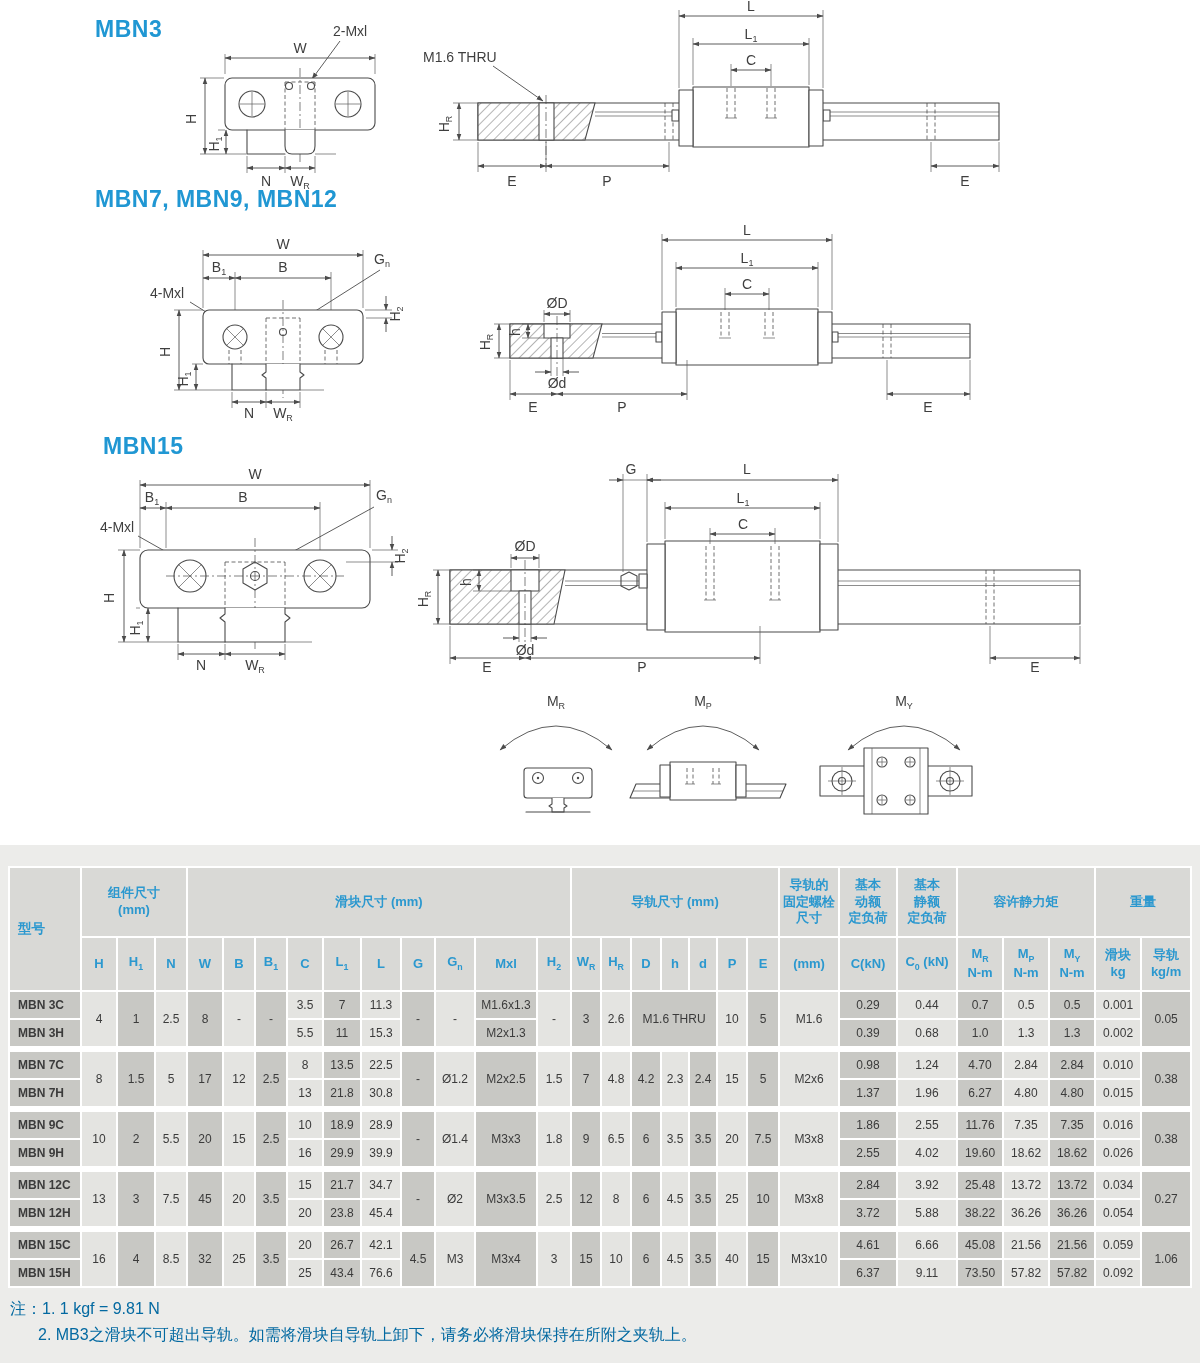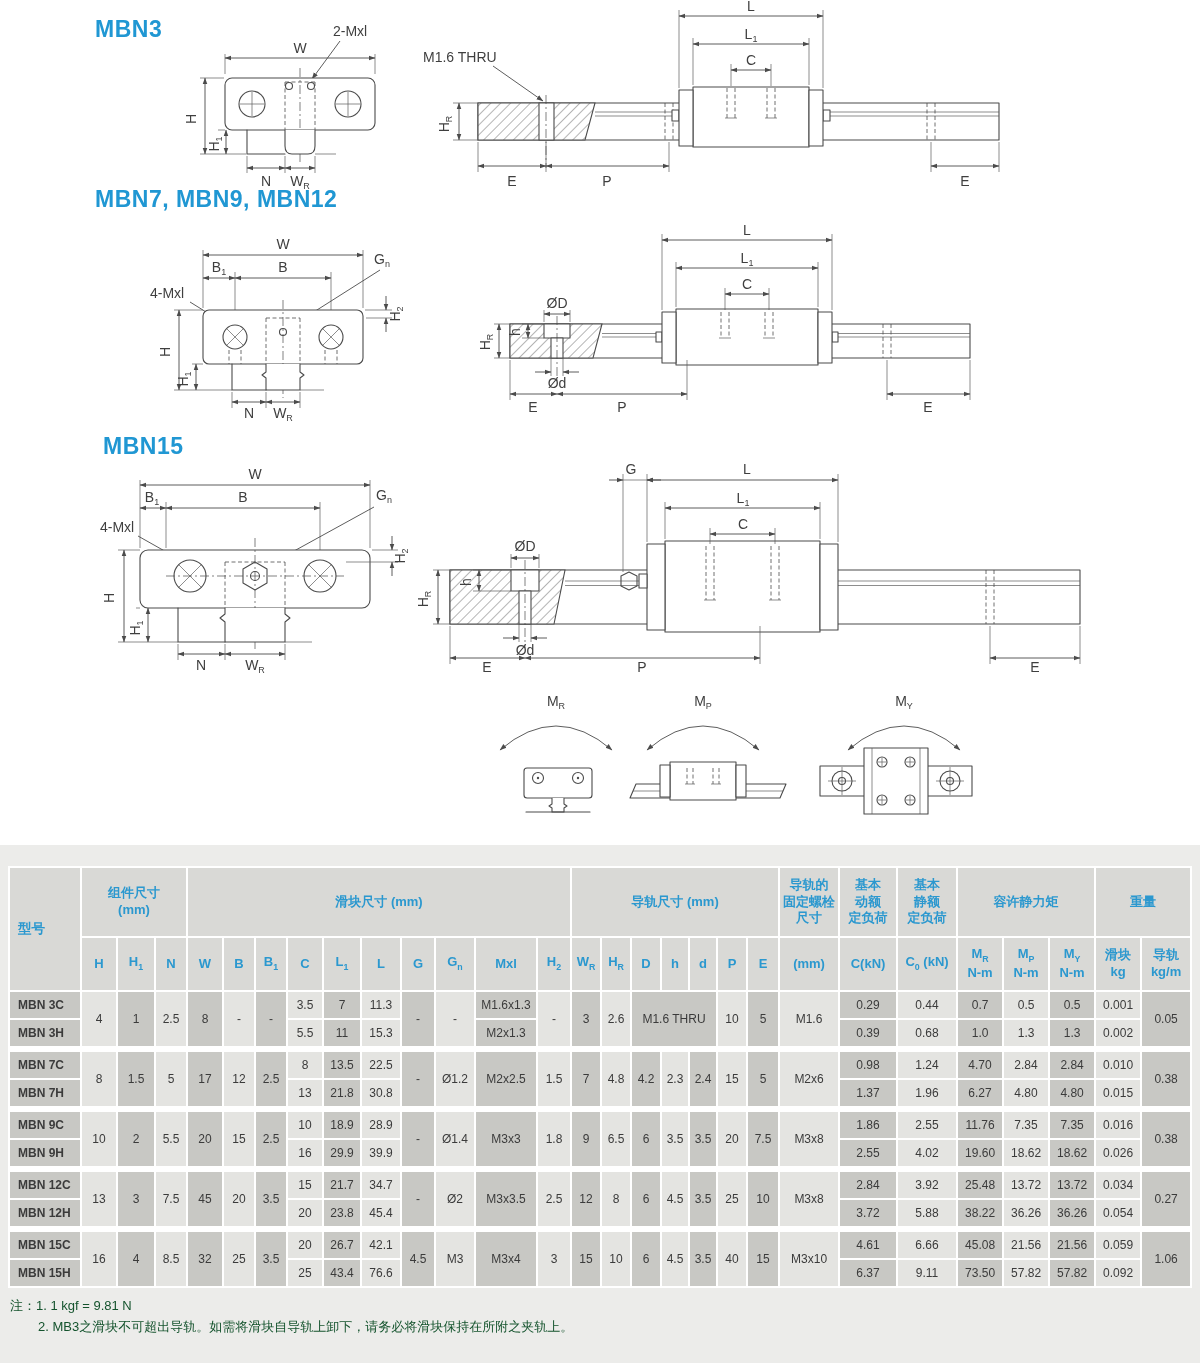--- a/index.html
+++ b/index.html
@@ -26,21 +26,21 @@
   #spec th{background:#d9d9d6;color:#2b98cf;font-weight:bold;font-size:13px;line-height:1.3;text-align:center;}
   #spec tr.h1 th{height:68px;}
   #spec tr.h2 th{height:52px;}
   #spec th.model-h{text-align:left;padding-left:8px;font-size:13.5px;}
   #spec td{height:26px;font-size:12px;color:#3b3b3b;text-align:center;}
   #spec td.cd{background:#c8c8c4;}
   #spec td.cl{background:#e4e4e1;}
   #spec td.model{text-align:left;padding-left:8px;font-weight:bold;}
   #spec tr.sp td{height:2px;background:none;}
   sub{font-size:68%;}
-  .notes{margin:8px 0 0 10px;font-size:13px;color:#14532d;line-height:1.6;}
+  .notes{margin:8px 0 0 10px;font-size:16px;color:#0369a1;line-height:1.6;}
   .notes .n2{padding-left:28px;}
 </style>
 </head>
 <body>
 
 <div id="page">
 
   <svg width="0" height="0" style="position:absolute">
     <defs>
       <marker id="ar" viewBox="0 0 10 10" refX="9" refY="5" markerWidth="8" markerHeight="8" orient="auto-start-reverse">

